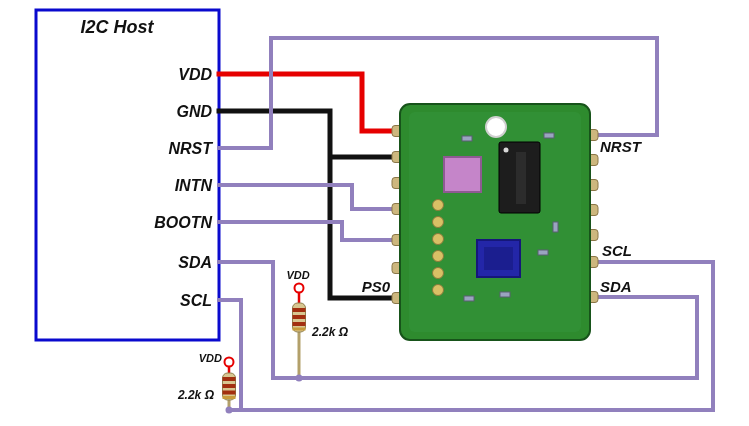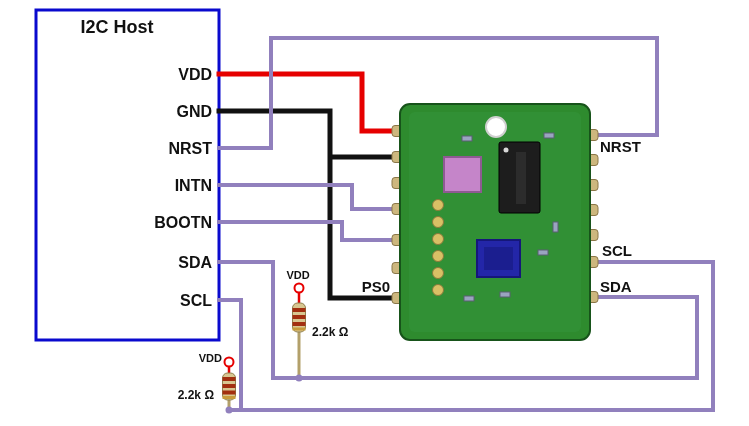--- a/index.html
+++ b/index.html
@@ -2,20 +2,21 @@
 <html><head>
 <meta charset="utf-8">
 <style>
   html,body{margin:0;padding:0;background:#fff;}
   .canvas{
     position:relative;
     width:749px;height:426px;
     background:#ffffff;
     font-family:"Liberation Sans", sans-serif;
     overflow:hidden;
+    font-style:italic;
   }
   svg{display:block}
   text{
     font-family:"Liberation Sans", sans-serif;
     fill:#111111;
     font-weight:bold;
   }
   .host-title{font-size:18px;}
   .pin-label{font-size:16px;}
   .mod-label{font-size:15px;}

